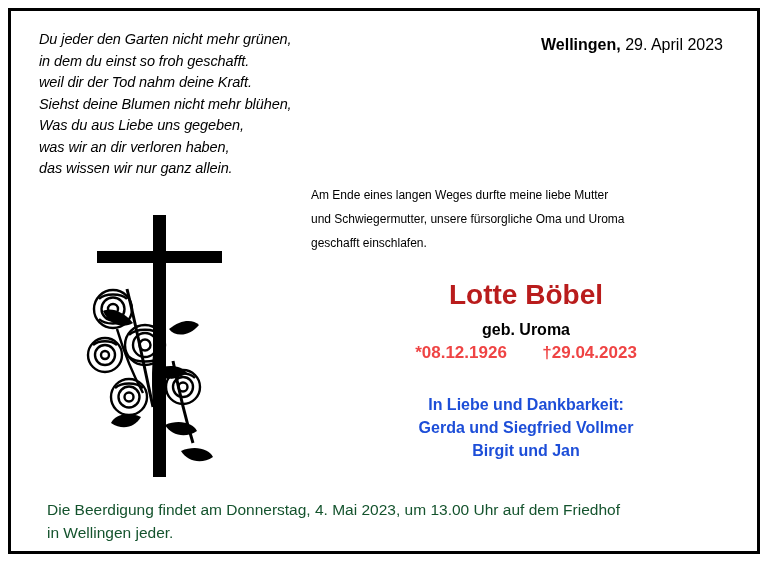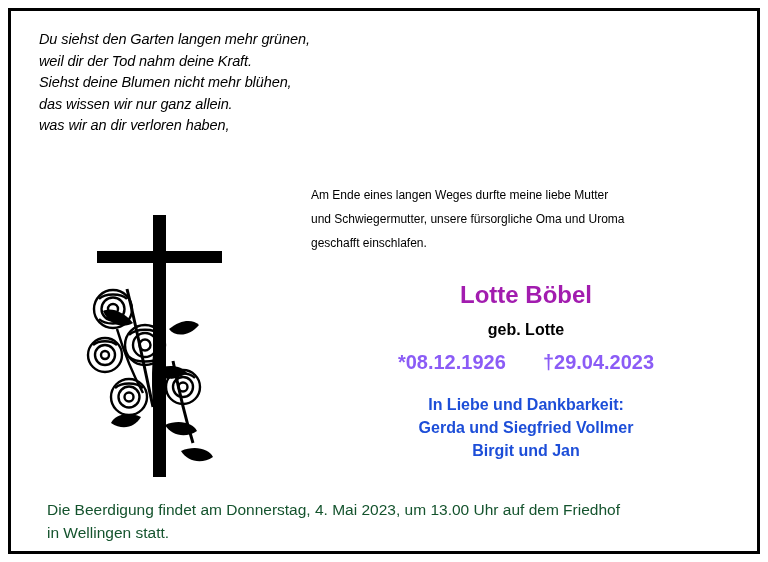--- a/index.html
+++ b/index.html
@@ -66,36 +66,36 @@
 
   
   .deceased {
     position: absolute;
     left: 300px;
     top: 262px;
     width: 430px;
     text-align: center;
   }
   .deceased .name {
-    font-size: 24px;
+    font-size: 28px;
     font-weight: bold;
     line-height: 44px;
-    color: #a21caf;
+    color: #b91c1c;
   }
   .deceased .maiden {
     margin-top: 4px;
     font-size: 16px;
     font-weight: bold;
     color: #000000;
   }
   .deceased .dates {
-    margin-top: 12px;
-    font-size: 20px;
-    font-weight: bold;
-    color: #8b5cf6;
+    margin-top: 4px;
+    font-size: 17px;
+    font-weight: bold;
+    color: #ef4444;
   }
   .deceased .dates .sep {
     display: inline-block;
     width: 26px;
   }
 
   
   .mourners {
     position: absolute;
     left: 300px;
@@ -131,27 +131,33 @@
   }
   .artwork svg { display: block; }
 </style>
 </head>
 <body>
 
 <div class="page">
   <div class="notice">
 
     <div class="poem">
-      <div>Du siehst den Garten langen mehr grünen,</div>
+      <div>Du jeder den Garten nicht mehr grünen,</div>
+      <div>in dem du einst so froh geschafft.</div>
       <div>weil dir der Tod nahm deine Kraft.</div>
       <div>Siehst deine Blumen nicht mehr blühen,</div>
+      <div>Was du aus Liebe uns gegeben,</div>
+      <div>was wir an dir verloren haben,</div>
       <div>das wissen wir nur ganz allein.</div>
-      <div>was wir an dir verloren haben,</div>
-    </div>
-
+    </div>
+
+    <div class="place-date">
+      <span class="place">Wellingen,</span>
+      <span class="date">29. April 2023</span>
+    </div>
 
     <div class="artwork">
       <svg width="210" height="270" viewBox="0 0 210 270" xmlns="http://www.w3.org/2000/svg" aria-hidden="true">
 
         <rect x="84" y="4" width="13" height="262" fill="#000000"></rect>
         <rect x="28" y="40" width="125" height="12" fill="#000000"></rect>
 
         <path d="M58 78 C66 110 74 150 84 196" stroke="#000000" stroke-width="3" fill="none"></path>
         <path d="M92 96 C86 126 82 160 86 200" stroke="#000000" stroke-width="3" fill="none"></path>
         <path d="M104 150 C110 180 116 206 124 232" stroke="#000000" stroke-width="3" fill="none"></path>
@@ -206,33 +212,33 @@
     </div>
 
     <div class="intro">
       <div>Am Ende eines langen Weges durfte meine liebe Mutter</div>
       <div>und Schwiegermutter, unsere fürsorgliche Oma und Uroma</div>
       <div>geschafft einschlafen.</div>
     </div>
 
     <div class="deceased">
       <div class="name">Lotte Böbel</div>
-      <div class="maiden">geb. Lotte</div>
+      <div class="maiden">geb. Uroma</div>
       <div class="dates">
         <span>*08.12.1926</span>
         <span class="sep"></span>
         <span>†29.04.2023</span>
       </div>
     </div>
 
     <div class="mourners">
       <div class="lead">In Liebe und Dankbarkeit:</div>
       <div>Gerda und Siegfried Vollmer</div>
       <div>Birgit und Jan</div>
     </div>
 
     <div class="funeral">
       <div>Die Beerdigung findet am Donnerstag, 4. Mai 2023, um 13.00 Uhr auf dem Friedhof</div>
-      <div>in Wellingen statt.</div>
+      <div>in Wellingen jeder.</div>
     </div>
 
   </div>
 </div>
 
 </body></html>

